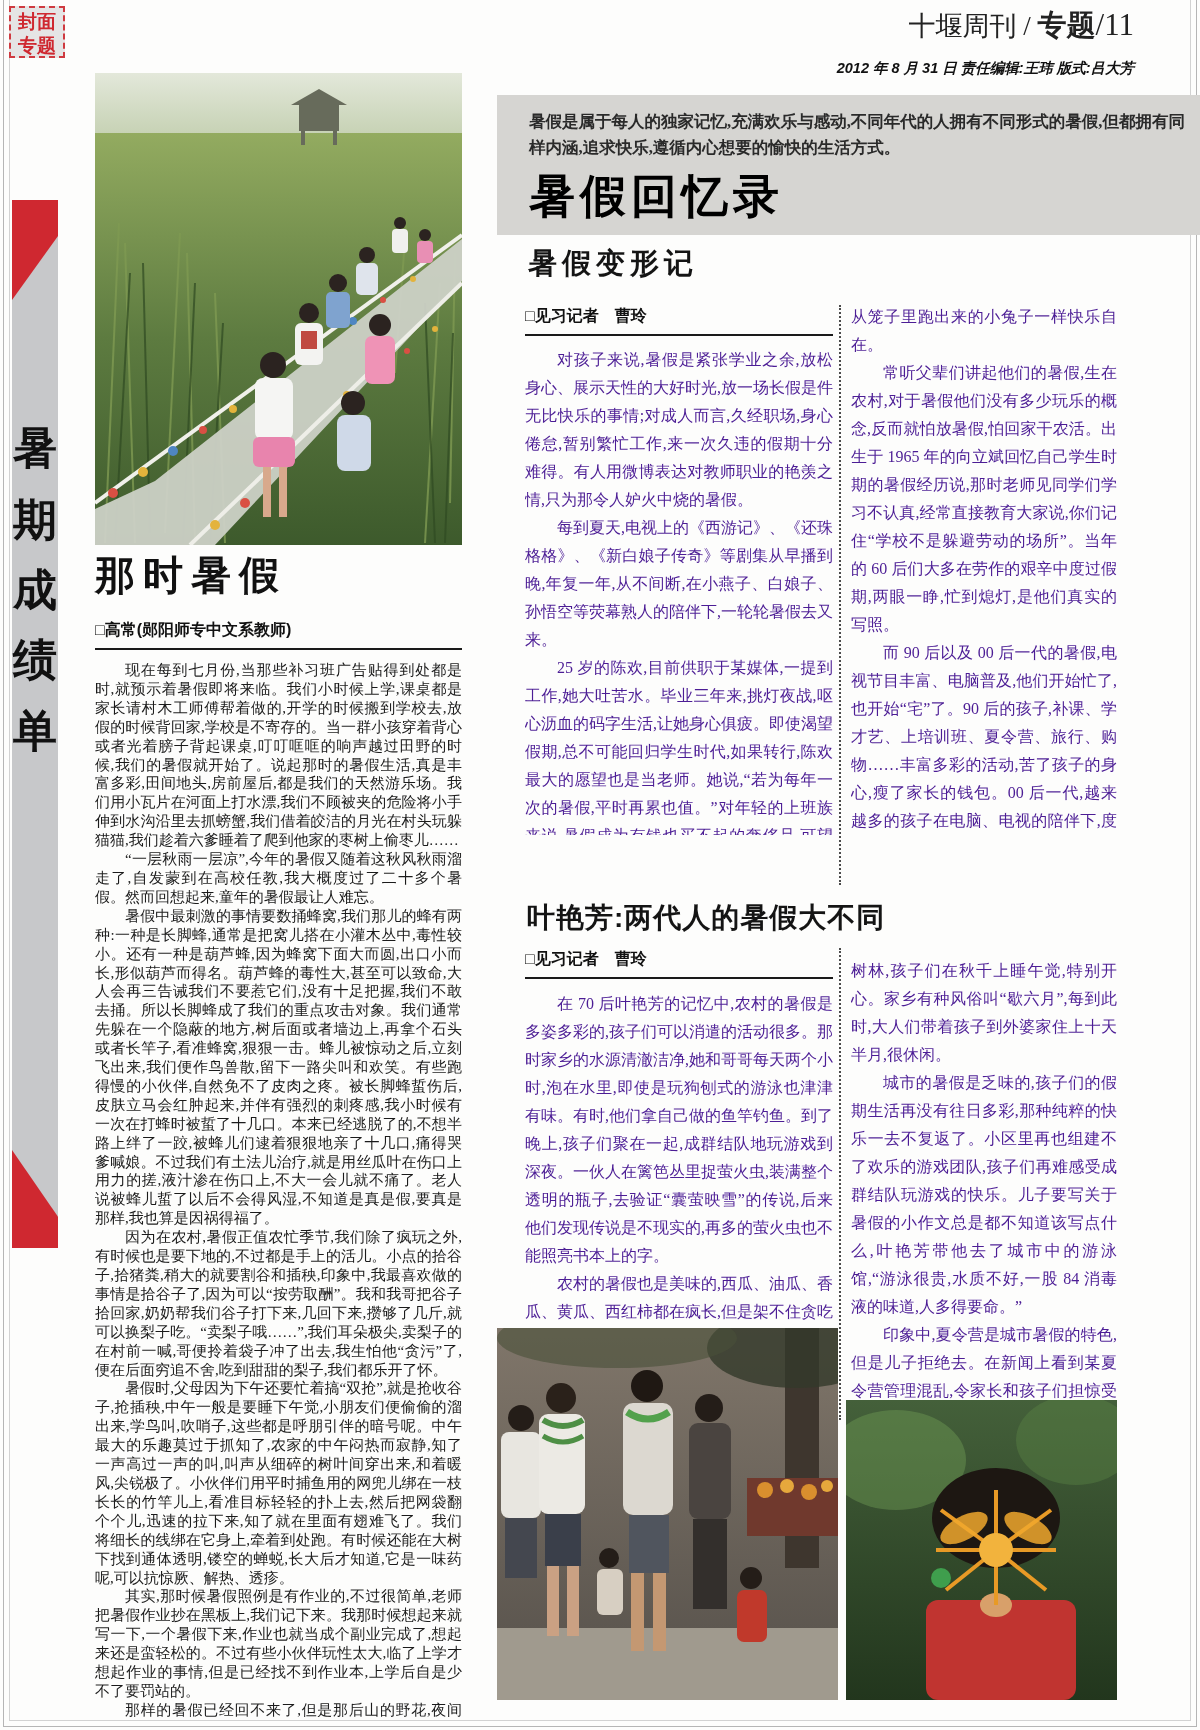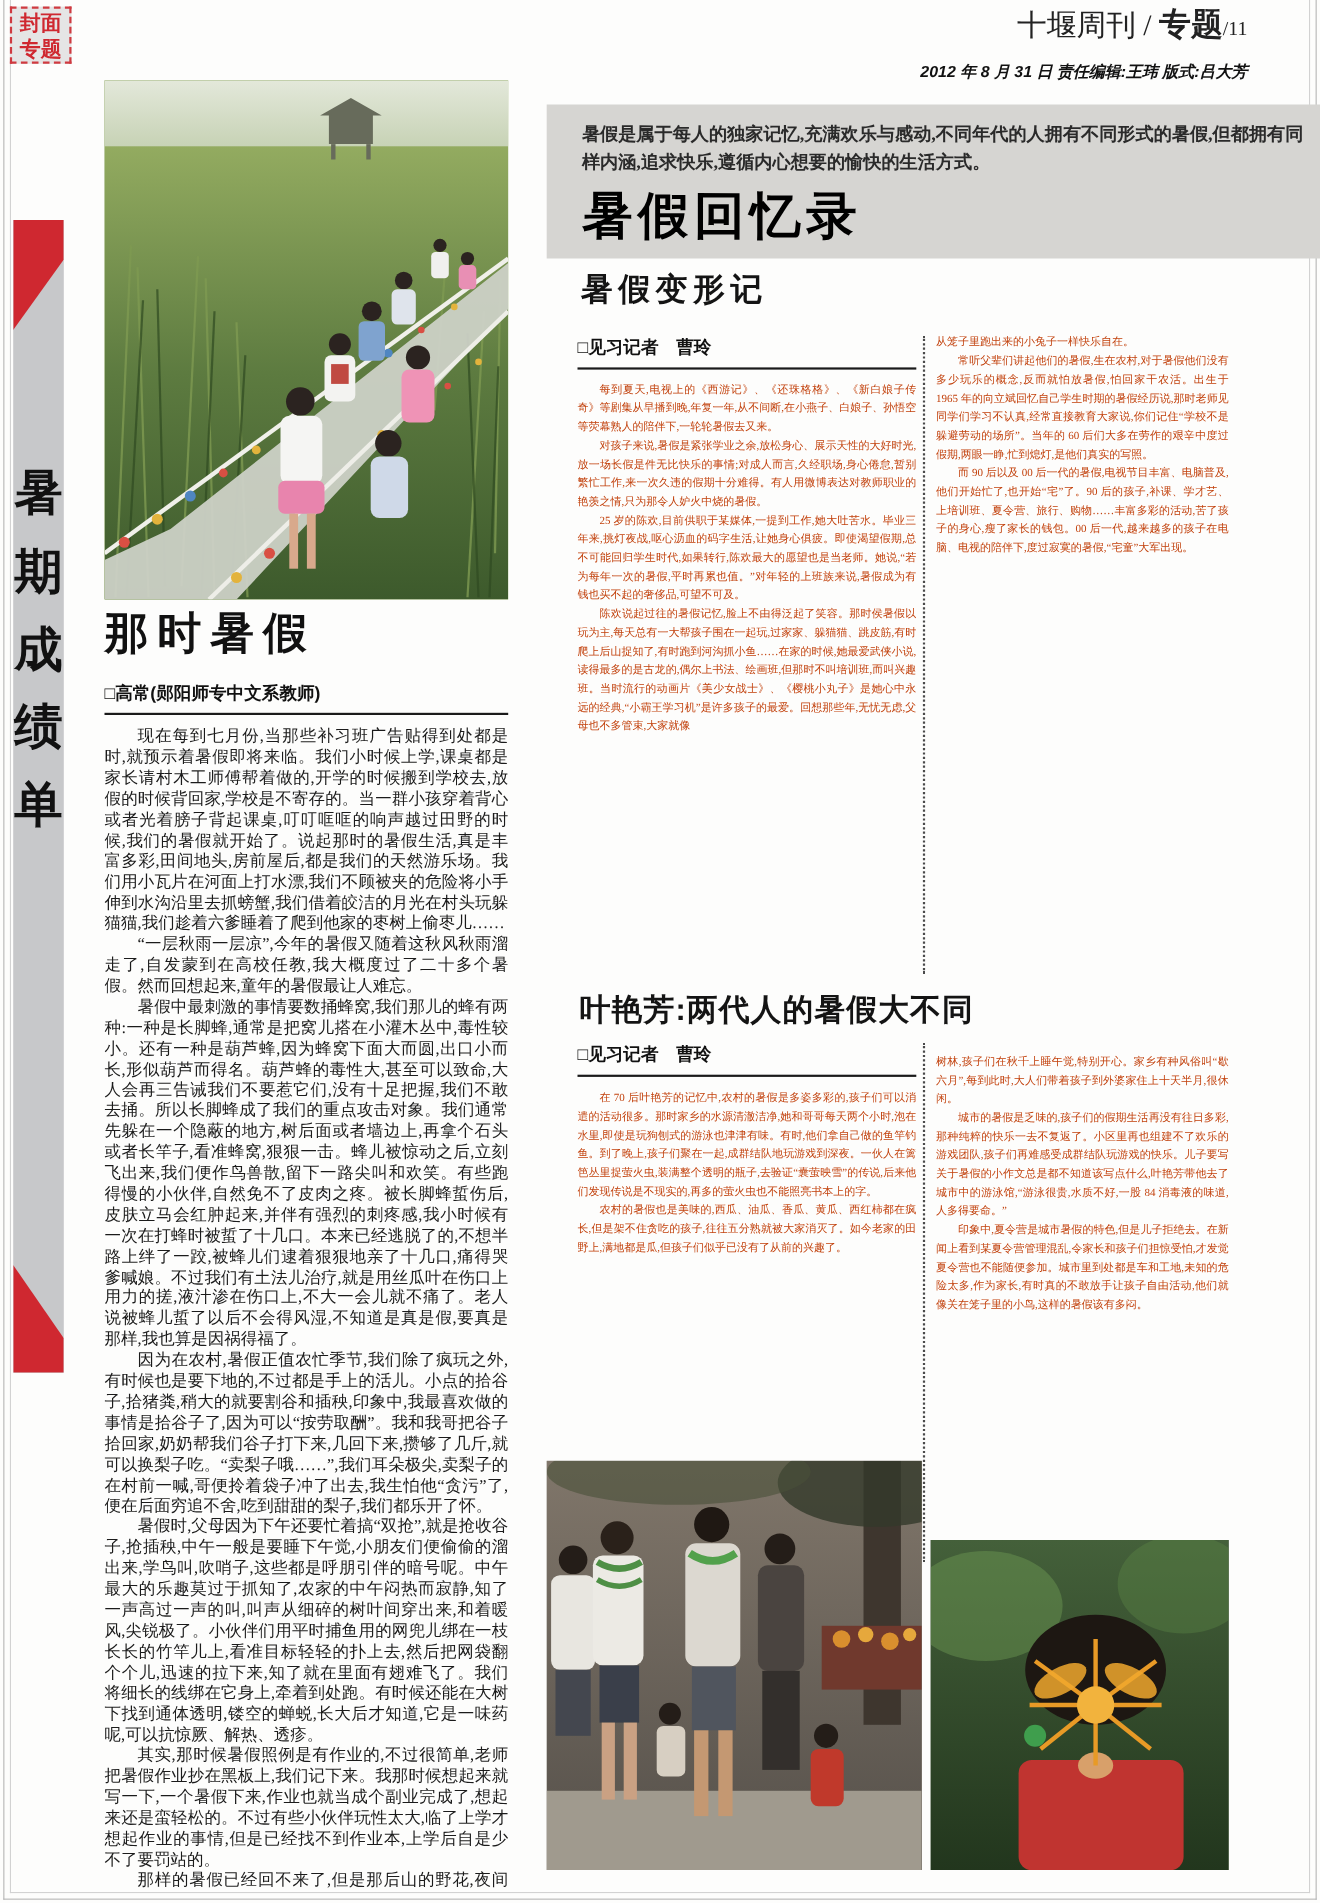--- a/index.html
+++ b/index.html
@@ -7,21 +7,21 @@
         font-family:"Liberation Serif",serif;color:#1b1b1b;overflow:hidden;}
   
   .frame-outer{position:absolute;left:3px;right:3px;top:0;bottom:3px;border:1px solid #b5b5b5;border-top:none;pointer-events:none;}
   .frame-inner{position:absolute;left:9px;right:9px;top:0;bottom:9px;border:1px solid #d2d2d2;border-top:none;pointer-events:none;}
 
   
   .hdr{position:absolute;top:8px;right:66px;text-align:right;line-height:1.1;}
   .hdr-l1{font-size:27px;color:#222;}
   .hdr-l1 .paper{font-weight:400;}
   .hdr-l1 .sect{font-weight:700;font-size:29px;}
-  .hdr-l1 .pg{font-size:18px;}
+  .hdr-l1 .pg{font-size:31px;}
   .hdr-l2{margin-top:19px;font-family:"Liberation Sans",sans-serif;font-style:italic;font-weight:700;font-size:14.5px;color:#111;}
 
   
   .seal{position:absolute;left:9px;top:6px;width:56px;height:52px;border:2px dashed #cf3a40;
         color:#cf2830;font-family:"Liberation Sans",sans-serif;font-weight:700;font-size:19px;
         line-height:24px;text-align:center;padding-top:2px;box-sizing:border-box;background:#e5e5e5;}
 
   
   .vbar{position:absolute;left:12px;top:200px;width:46px;height:1048px;background:#c7c8ca;}
   .vbar .wedge-top{position:absolute;top:0;left:0;width:100%;height:100px;background:#cf2830;
@@ -48,21 +48,21 @@
   .intro-box{position:absolute;left:497px;top:95px;width:704px;height:140px;background:#d6d5d2;box-sizing:border-box;
         padding:14px 10px 0 32px;}
   .intro-box .intro{font-size:16.5px;line-height:26px;font-weight:600;color:#2a2a2a;}
   .intro-box .big-title{margin-top:5px;font-size:46px;font-weight:900;letter-spacing:5px;color:#000;
         font-family:"Liberation Serif",serif;}
   .sec-title{position:absolute;font-family:"Liberation Sans",sans-serif;font-weight:700;color:#141414;}
   .t-a1{left:528px;top:244px;font-size:29px;letter-spacing:5px;}
   .t-a2{left:527px;top:899px;font-size:28px;letter-spacing:1px;}
   .byl-1{position:absolute;left:525px;top:306px;width:308px;}
   .byl-2{position:absolute;left:525px;top:949px;width:308px;}
-  .rcol{position:absolute;font-size:10px;line-height:17px;color:#c2410c;overflow:hidden;}
+  .rcol{position:absolute;font-size:16px;line-height:28px;color:#4c1d95;overflow:hidden;}
   .c-a1-1{left:525px;top:346px;width:308px;height:489px;}
   .c-a1-2{left:851px;top:303px;width:266px;height:532px;}
   .c-a2-1{left:525px;top:990px;width:308px;height:330px;}
   .c-a2-2{left:851px;top:957px;width:266px;height:462px;}
   .dotline{position:absolute;left:839px;width:0;border-left:2px dotted #4a4a4a;}
   .dot1{top:305px;height:580px;}
   .dot2{top:948px;height:472px;}
 
   .photo-crowd{position:absolute;left:497px;top:1328px;width:341px;height:372px;overflow:hidden;background:#6e665a;}
   .photo-kid{position:absolute;left:846px;top:1400px;width:271px;height:300px;overflow:hidden;background:#2e4527;}
@@ -209,22 +209,22 @@
 
   <div class="intro-box">
     <div class="intro">暑假是属于每人的独家记忆,充满欢乐与感动,不同年代的人拥有不同形式的暑假,但都拥有同样内涵,追求快乐,遵循内心想要的愉快的生活方式。</div>
     <div class="big-title">暑假回忆录</div>
   </div>
 
   <div class="sec-title t-a1">暑假变形记</div>
   <div class="byline byl-1">□见习记者　曹玲</div>
 
   <div class="rcol c-a1-1">
+    <p>对孩子来说,暑假是紧张学业之余,放松身心、展示天性的大好时光,放一场长假是件无比快乐的事情;对成人而言,久经职场,身心倦怠,暂别繁忙工作,来一次久违的假期十分难得。有人用微博表达对教师职业的艳羡之情,只为那令人妒火中烧的暑假。</p>
     <p>每到夏天,电视上的《西游记》、《还珠格格》、《新白娘子传奇》等剧集从早播到晚,年复一年,从不间断,在小燕子、白娘子、孙悟空等荧幕熟人的陪伴下,一轮轮暑假去又来。</p>
-    <p>对孩子来说,暑假是紧张学业之余,放松身心、展示天性的大好时光,放一场长假是件无比快乐的事情;对成人而言,久经职场,身心倦怠,暂别繁忙工作,来一次久违的假期十分难得。有人用微博表达对教师职业的艳羡之情,只为那令人妒火中烧的暑假。</p>
     <p>25 岁的陈欢,目前供职于某媒体,一提到工作,她大吐苦水。毕业三年来,挑灯夜战,呕心沥血的码字生活,让她身心俱疲。即使渴望假期,总不可能回归学生时代,如果转行,陈欢最大的愿望也是当老师。她说,“若为每年一次的暑假,平时再累也值。”对年轻的上班族来说,暑假成为有钱也买不起的奢侈品,可望不可及。</p>
     <p>陈欢说起过往的暑假记忆,脸上不由得泛起了笑容。那时侯暑假以玩为主,每天总有一大帮孩子围在一起玩,过家家、躲猫猫、跳皮筋,有时爬上后山捉知了,有时跑到河沟抓小鱼……在家的时候,她最爱武侠小说,读得最多的是古龙的,偶尔上书法、绘画班,但那时不叫培训班,而叫兴趣班。当时流行的动画片《美少女战士》、《樱桃小丸子》是她心中永远的经典,“小霸王学习机”是许多孩子的最爱。回想那些年,无忧无虑,父母也不多管束,大家就像</p>
   </div>
   <div class="rcol c-a1-2">
     <p class="cont">从笼子里跑出来的小兔子一样快乐自在。</p>
     <p>常听父辈们讲起他们的暑假,生在农村,对于暑假他们没有多少玩乐的概念,反而就怕放暑假,怕回家干农活。出生于 1965 年的向立斌回忆自己学生时期的暑假经历说,那时老师见同学们学习不认真,经常直接教育大家说,你们记住“学校不是躲避劳动的场所”。当年的 60 后们大多在劳作的艰辛中度过假期,两眼一睁,忙到熄灯,是他们真实的写照。</p>
     <p>而 90 后以及 00 后一代的暑假,电视节目丰富、电脑普及,他们开始忙了,也开始“宅”了。90 后的孩子,补课、学才艺、上培训班、夏令营、旅行、购物……丰富多彩的活动,苦了孩子的身心,瘦了家长的钱包。00 后一代,越来越多的孩子在电脑、电视的陪伴下,度过寂寞的暑假,“宅童”大军出现。</p>
 
   </div>
 

